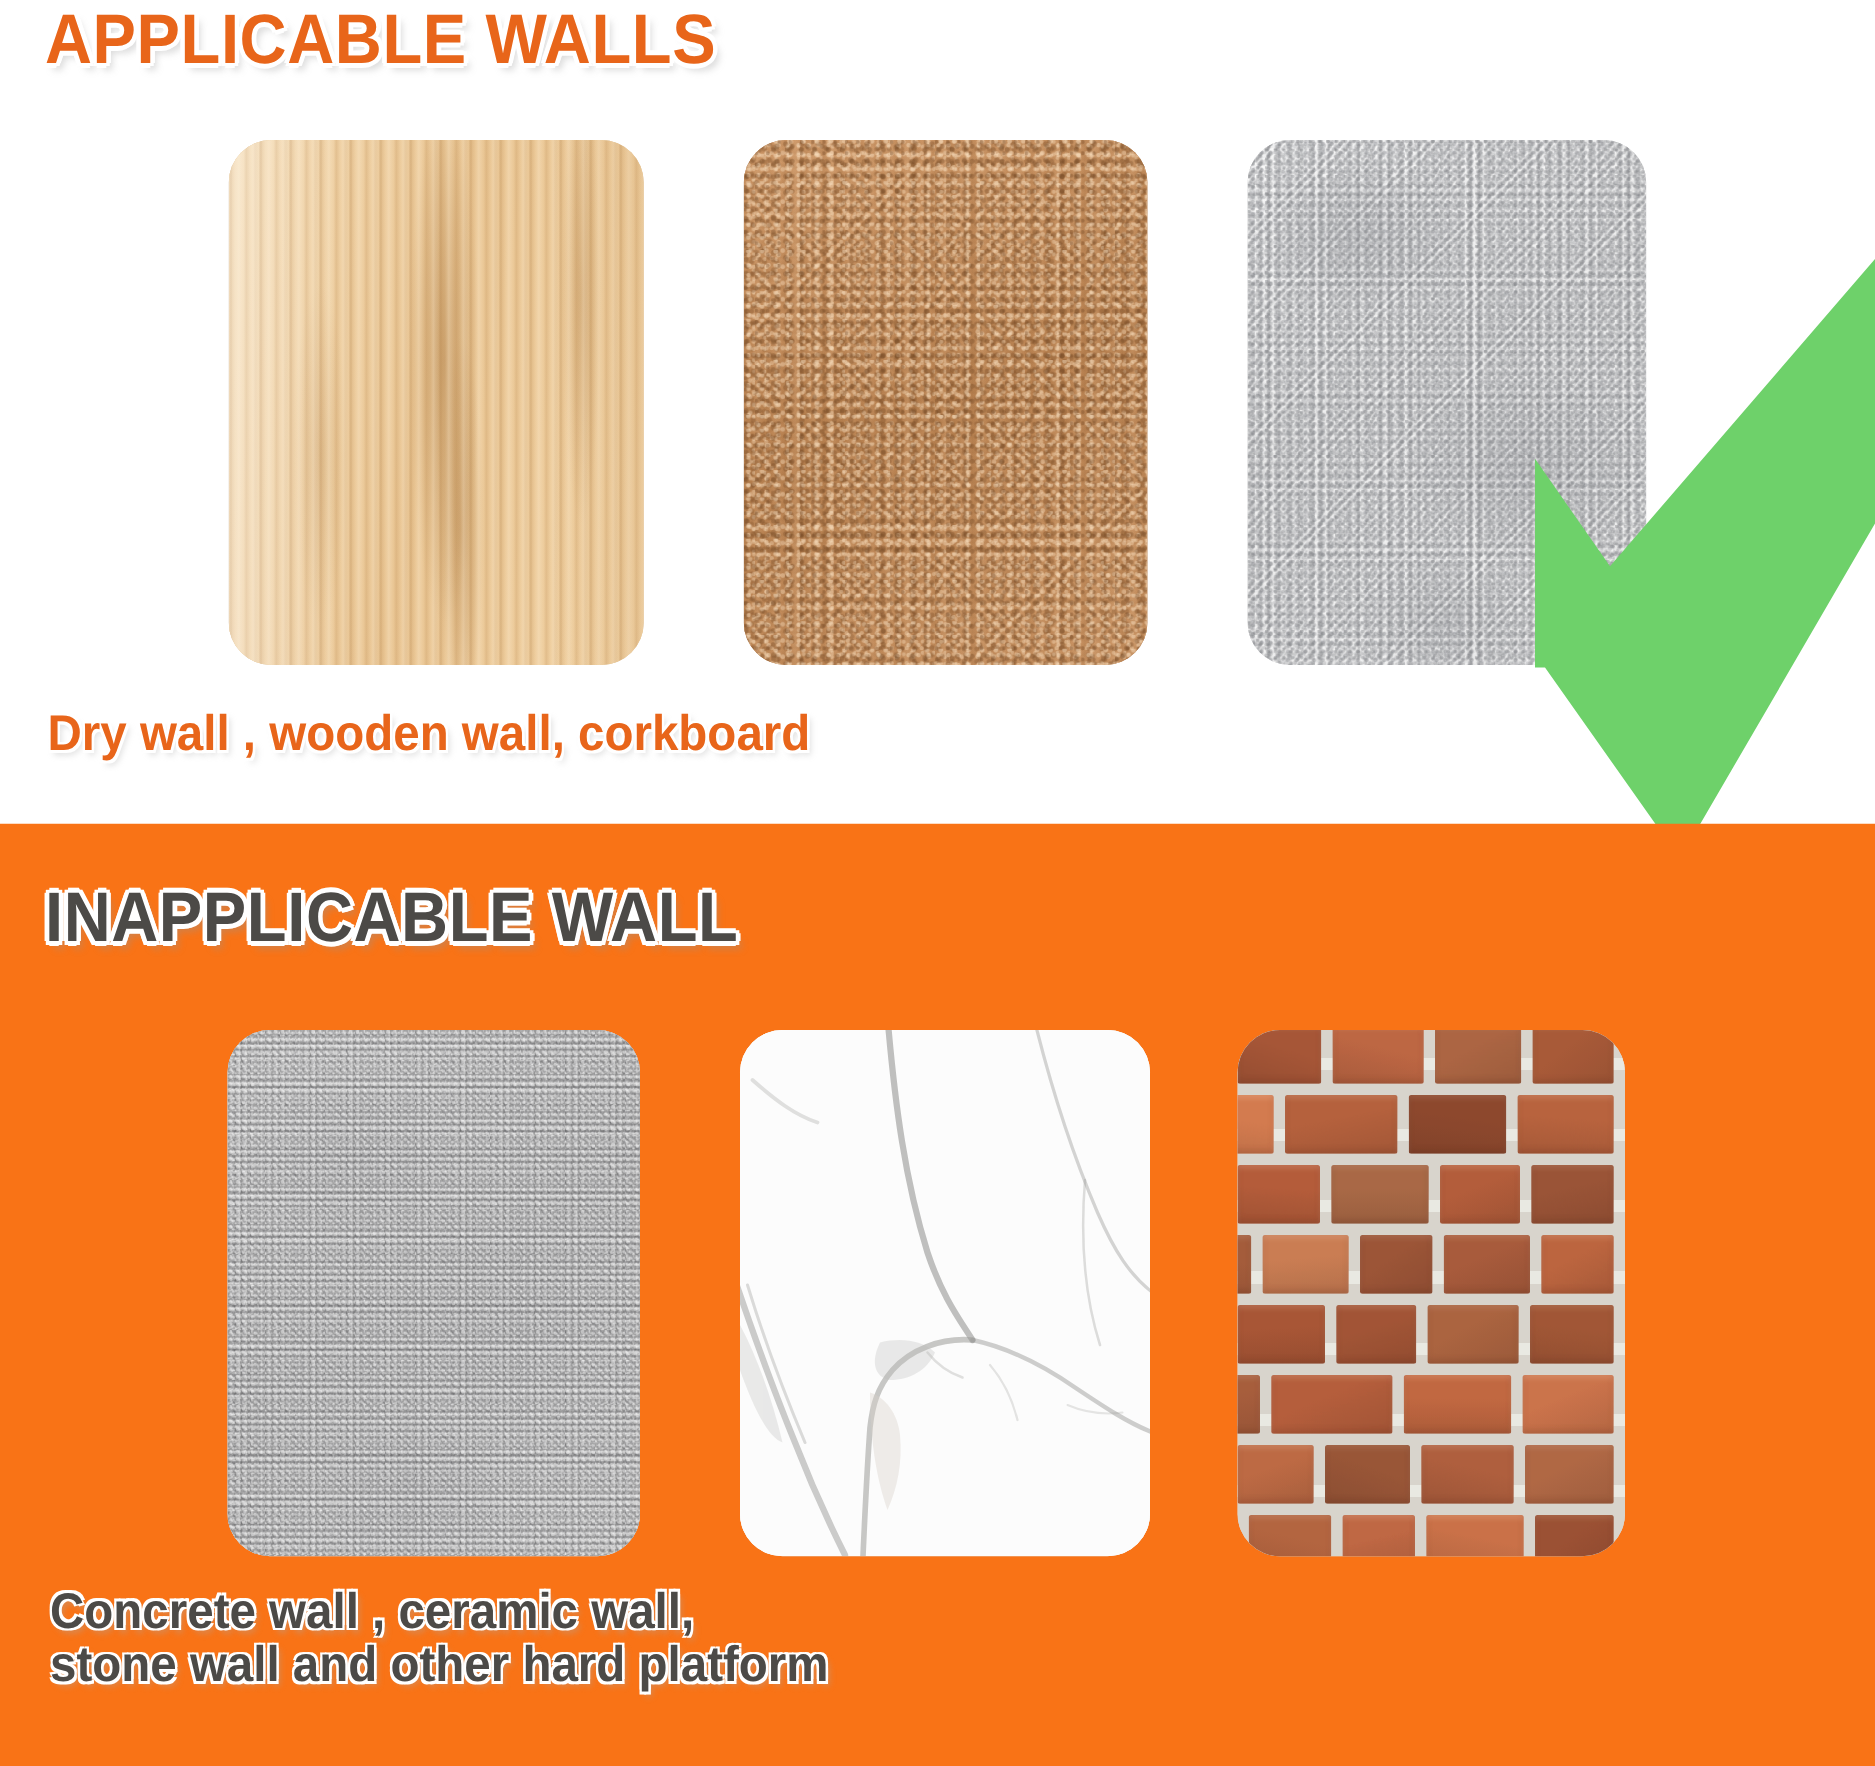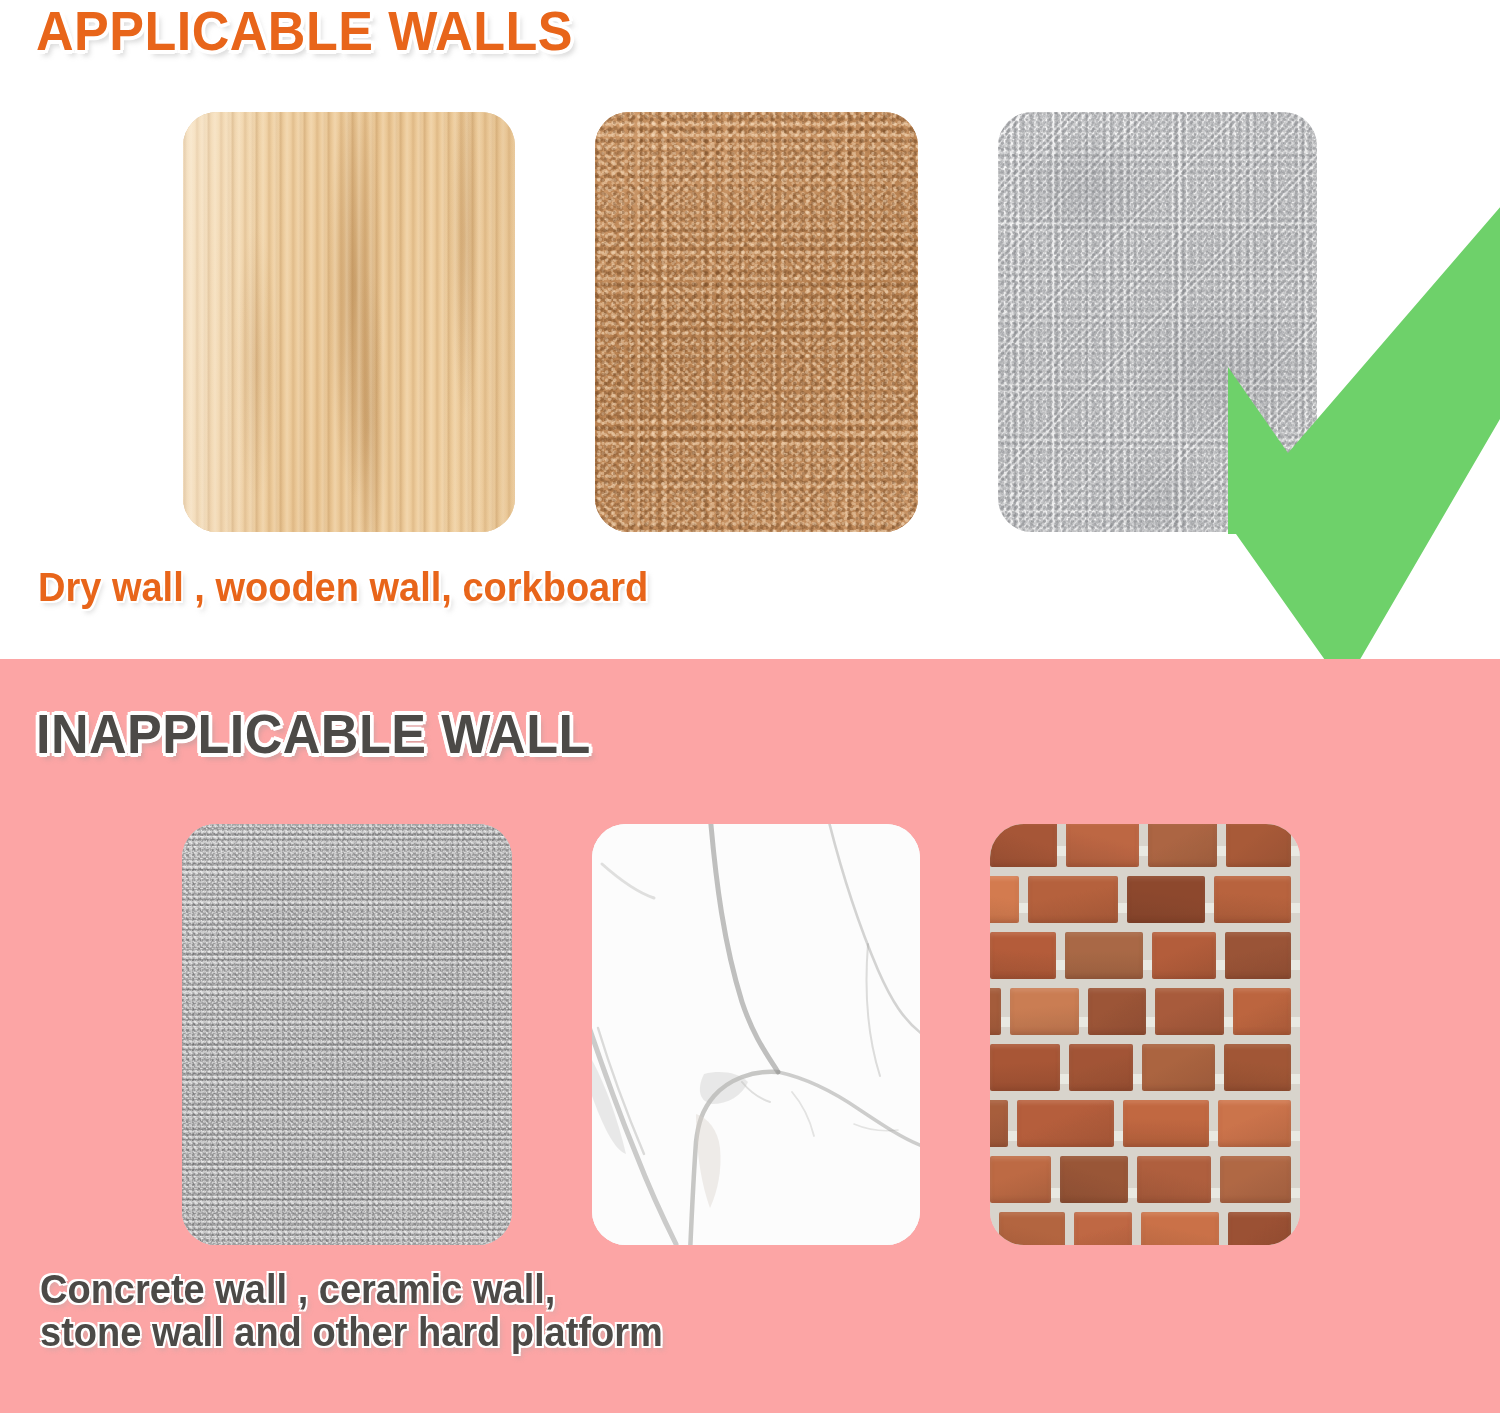--- a/index.html
+++ b/index.html
@@ -13,21 +13,21 @@
   #infographic {
     position:relative;
     width:1500px; height:1413px;
     background:#ffffff;
     overflow:hidden;
   }
 
   
   .section { position:absolute; left:0; width:1500px; overflow:hidden; }
   #section-applicable   { top:0;    height:659px; background:#ffffff; }
-  #section-inapplicable { top:659px; height:754px; background:#fca5a5; }
+  #section-inapplicable { top:659px; height:754px; background:#f97316; }
 
   
   .heading {
     position:absolute;
     font-weight:bold;
     font-stretch:condensed;
     letter-spacing:0.5px;
     white-space:nowrap;
     transform:scaleX(0.93);
     transform-origin:left center;

